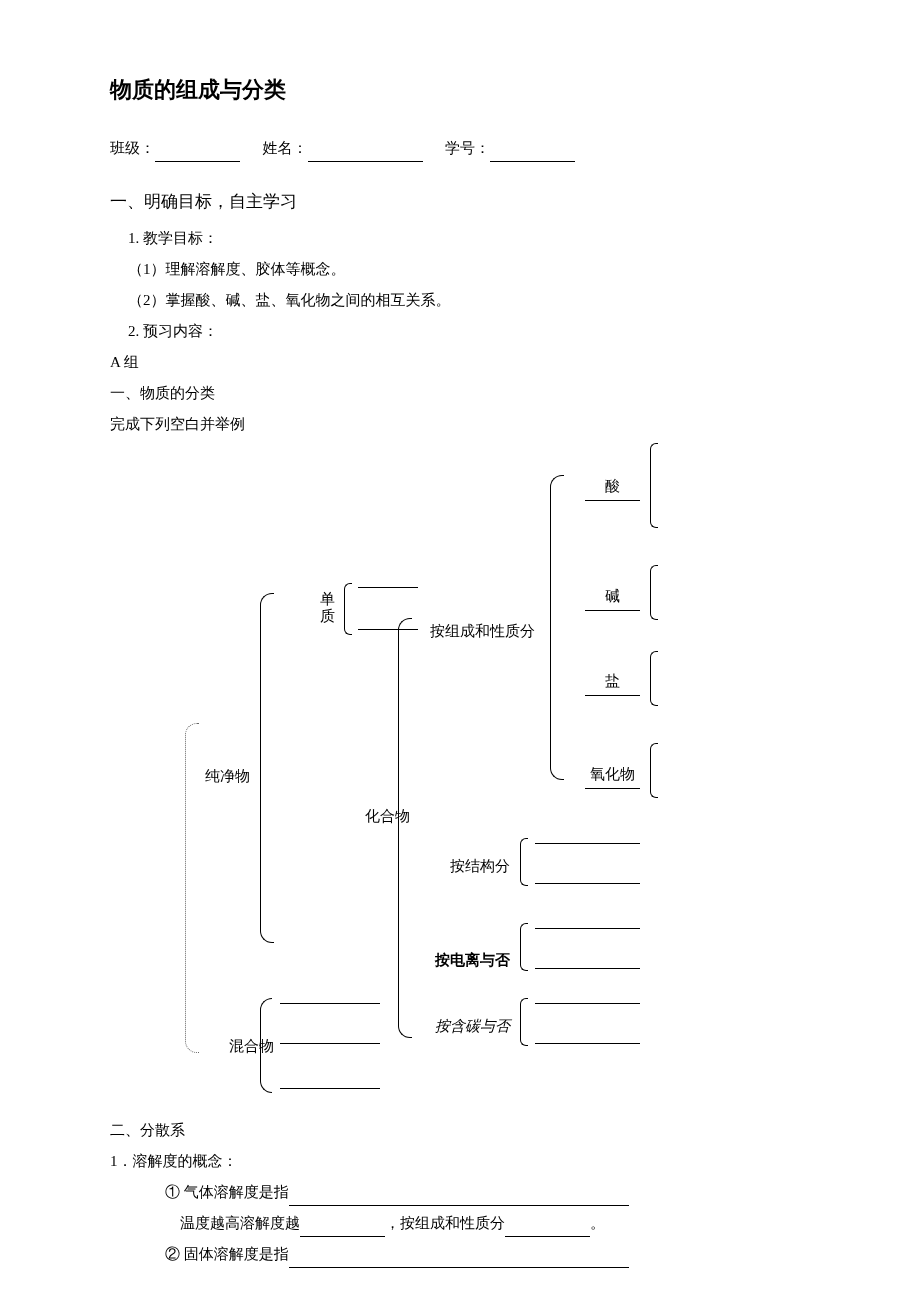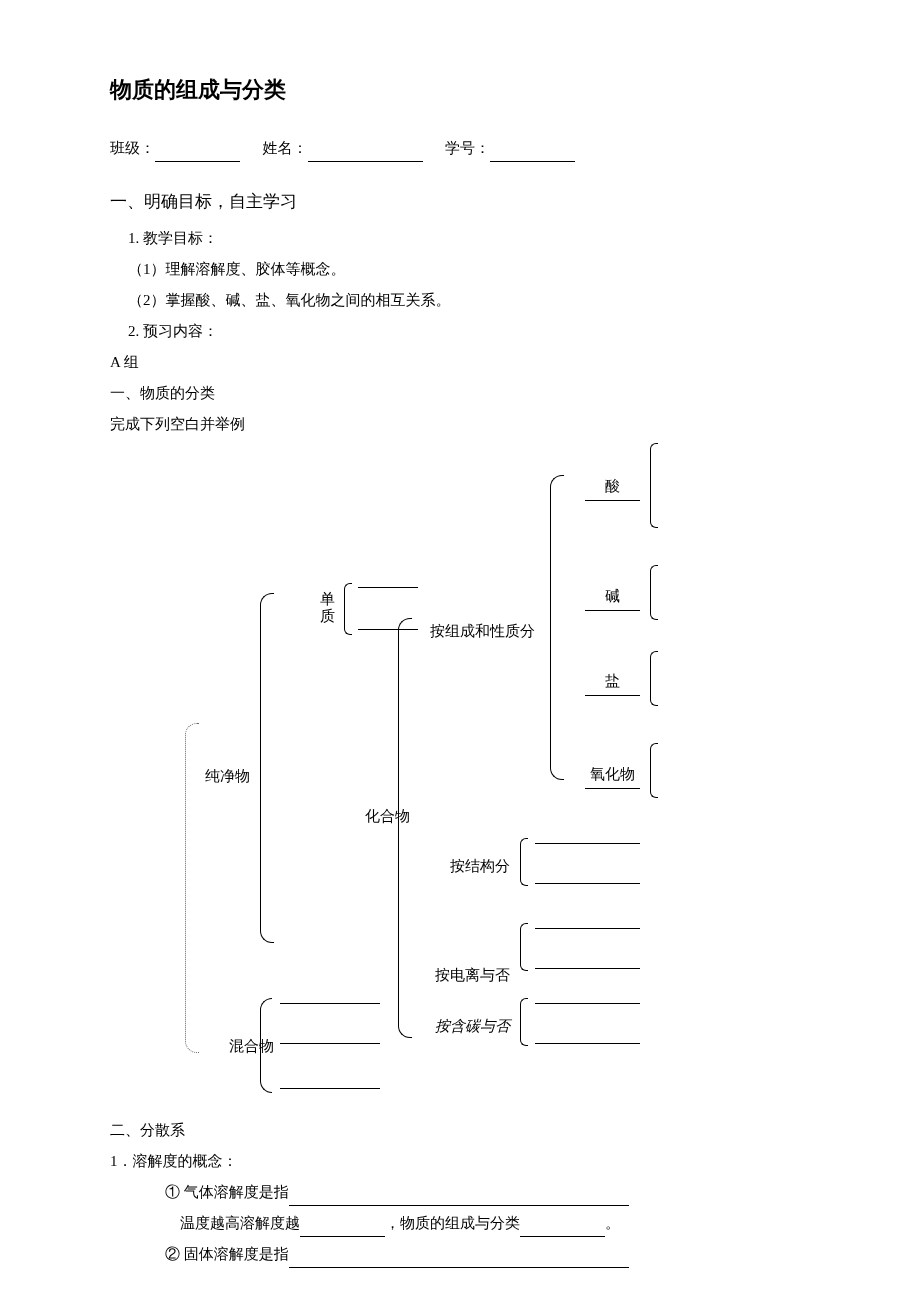--- a/index.html
+++ b/index.html
@@ -154,21 +154,21 @@
   <div class="brace-sm" style="left:540px; top:208px; width:8px; height:55px;"></div>
 
   <div class="line-blank-filled" style="left:475px; top:318px; width:55px;">氧化物</div>
   <div class="brace-sm" style="left:540px; top:300px; width:8px; height:55px;"></div>
 
   <div class="node-label" style="left:340px; top:410px;">按结构分</div>
   <div class="brace-sm" style="left:410px; top:395px; width:8px; height:48px;"></div>
   <div class="line-blank" style="left:425px; top:400px; width:105px;"></div>
   <div class="line-blank" style="left:425px; top:440px; width:105px;"></div>
 
-  <div class="node-label" style="left:325px; top:519px;">按电离与否</div>
+  <div class="node-label" style="left:325px; top:504px;font-weight:bold;">按电离与否</div>
   <div class="brace-sm" style="left:410px; top:480px; width:8px; height:48px;"></div>
   <div class="line-blank" style="left:425px; top:485px; width:105px;"></div>
   <div class="line-blank" style="left:425px; top:525px; width:105px;"></div>
 
   <div class="node-label" style="left:325px; top:570px;font-style:italic;">按含碳与否</div>
   <div class="brace-sm" style="left:410px; top:555px; width:8px; height:48px;"></div>
   <div class="line-blank" style="left:425px; top:560px; width:105px;"></div>
   <div class="line-blank" style="left:425px; top:600px; width:105px;"></div>
 
   <div class="node-label" style="left:95px; top:590px;margin-left:24px;">混合物</div>
@@ -179,17 +179,17 @@
 
 </div>
 
 <div class="para2">二、分散系</div>
 <div class="para2">1．溶解度的概念：</div>
 
 <div class="para2 indent2">
   <span>① 气体溶解度是指</span><span class="blank-lg"></span>
 </div>
 <div class="para2 indent2" style="margin-left:70px;">
-  <span>温度越高溶解度越</span><span class="blank-sm"></span><span>，物质的组成与分类</span><span class="blank-sm"></span><span>。</span>
+  <span>温度越高溶解度越</span><span class="blank-sm"></span><span>，按组成和性质分</span><span class="blank-sm"></span><span>。</span>
 </div>
 <div class="para2 indent2">
   <span>② 固体溶解度是指</span><span class="blank-lg"></span>
 </div>
 
 </body></html>

